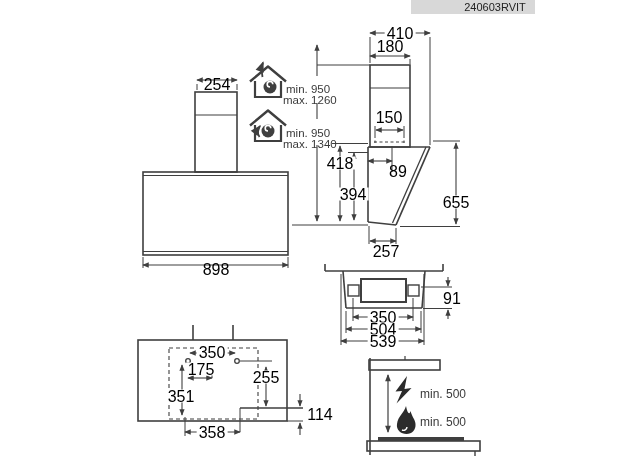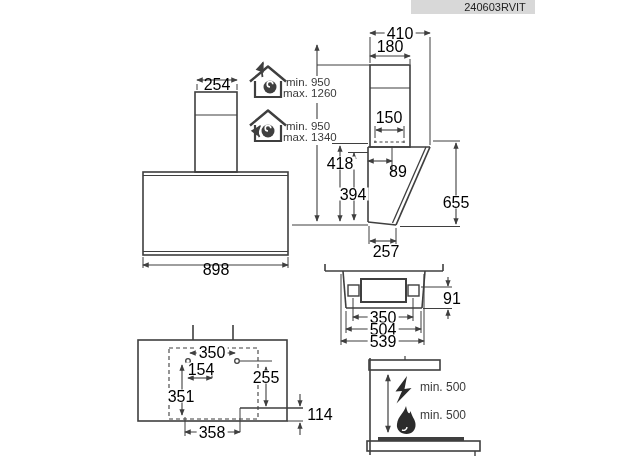--- a/index.html
+++ b/index.html
@@ -2,21 +2,21 @@
 <html><head>
 <meta charset="utf-8">
 <style>
   html,body{margin:0;padding:0;background:#fff;}
   .canvas{position:relative;width:624px;height:460px;background:#ffffff;overflow:hidden;
           font-family:"Liberation Sans",sans-serif;}
   .canvas svg{position:absolute;left:0;top:0;}
   .dim{position:absolute;transform:translate(-50%,-50%);font-size:16px;color:#000000;
        white-space:nowrap;line-height:13px;}
   .dim.bg{background:#fff;padding:0 2px;}
-  .lbl{position:absolute;font-size:11.5px;color:#3a3a3a;white-space:nowrap;line-height:11px;}
+  .lbl{position:absolute;font-size:11.5px;color:#3a3a3a;white-space:nowrap;line-height:11px;margin-top:7px;}
   .title-box{position:absolute;left:411px;top:0;width:80px;height:14px;background:#d8d8d8;
        display:flex;align-items:center;justify-content:center;font-size:11px;color:#222;padding-left:44px;}
 </style>
 </head>
 <body>
 
 <div class="canvas">
 
 <svg width="624" height="460" viewBox="0 0 624 460">
   <defs>
@@ -194,21 +194,21 @@
 <span class="dim bg" style="left:353px;top:194px">394</span>
 <span class="dim bg" style="left:456px;top:202px">655</span>
 <span class="dim" style="left:386px;top:251px">257</span>
 
 <span class="dim" style="left:452px;top:298px">91</span>
 <span class="dim bg" style="left:383px;top:317px">350</span>
 <span class="dim bg" style="left:383px;top:329px">504</span>
 <span class="dim bg" style="left:383px;top:341px">539</span>
 
 <span class="dim bg" style="left:212px;top:352px">350</span>
-<span class="dim bg" style="left:201px;top:369px">154</span>
+<span class="dim bg" style="left:201px;top:369px">175</span>
 <span class="dim bg" style="left:181px;top:396px">351</span>
 <span class="dim bg" style="left:266px;top:377px">255</span>
 <span class="dim bg" style="left:320px;top:414px">114</span>
 <span class="dim bg" style="left:212px;top:432px">358</span>
 
 <span class="lbl" style="left:420px;top:382px;font-size:12px">min. 500</span>
 <span class="lbl" style="left:420px;top:410px;font-size:12px">min. 500</span>
 
 <div class="title-box">
   <span>240603RVIT</span>

